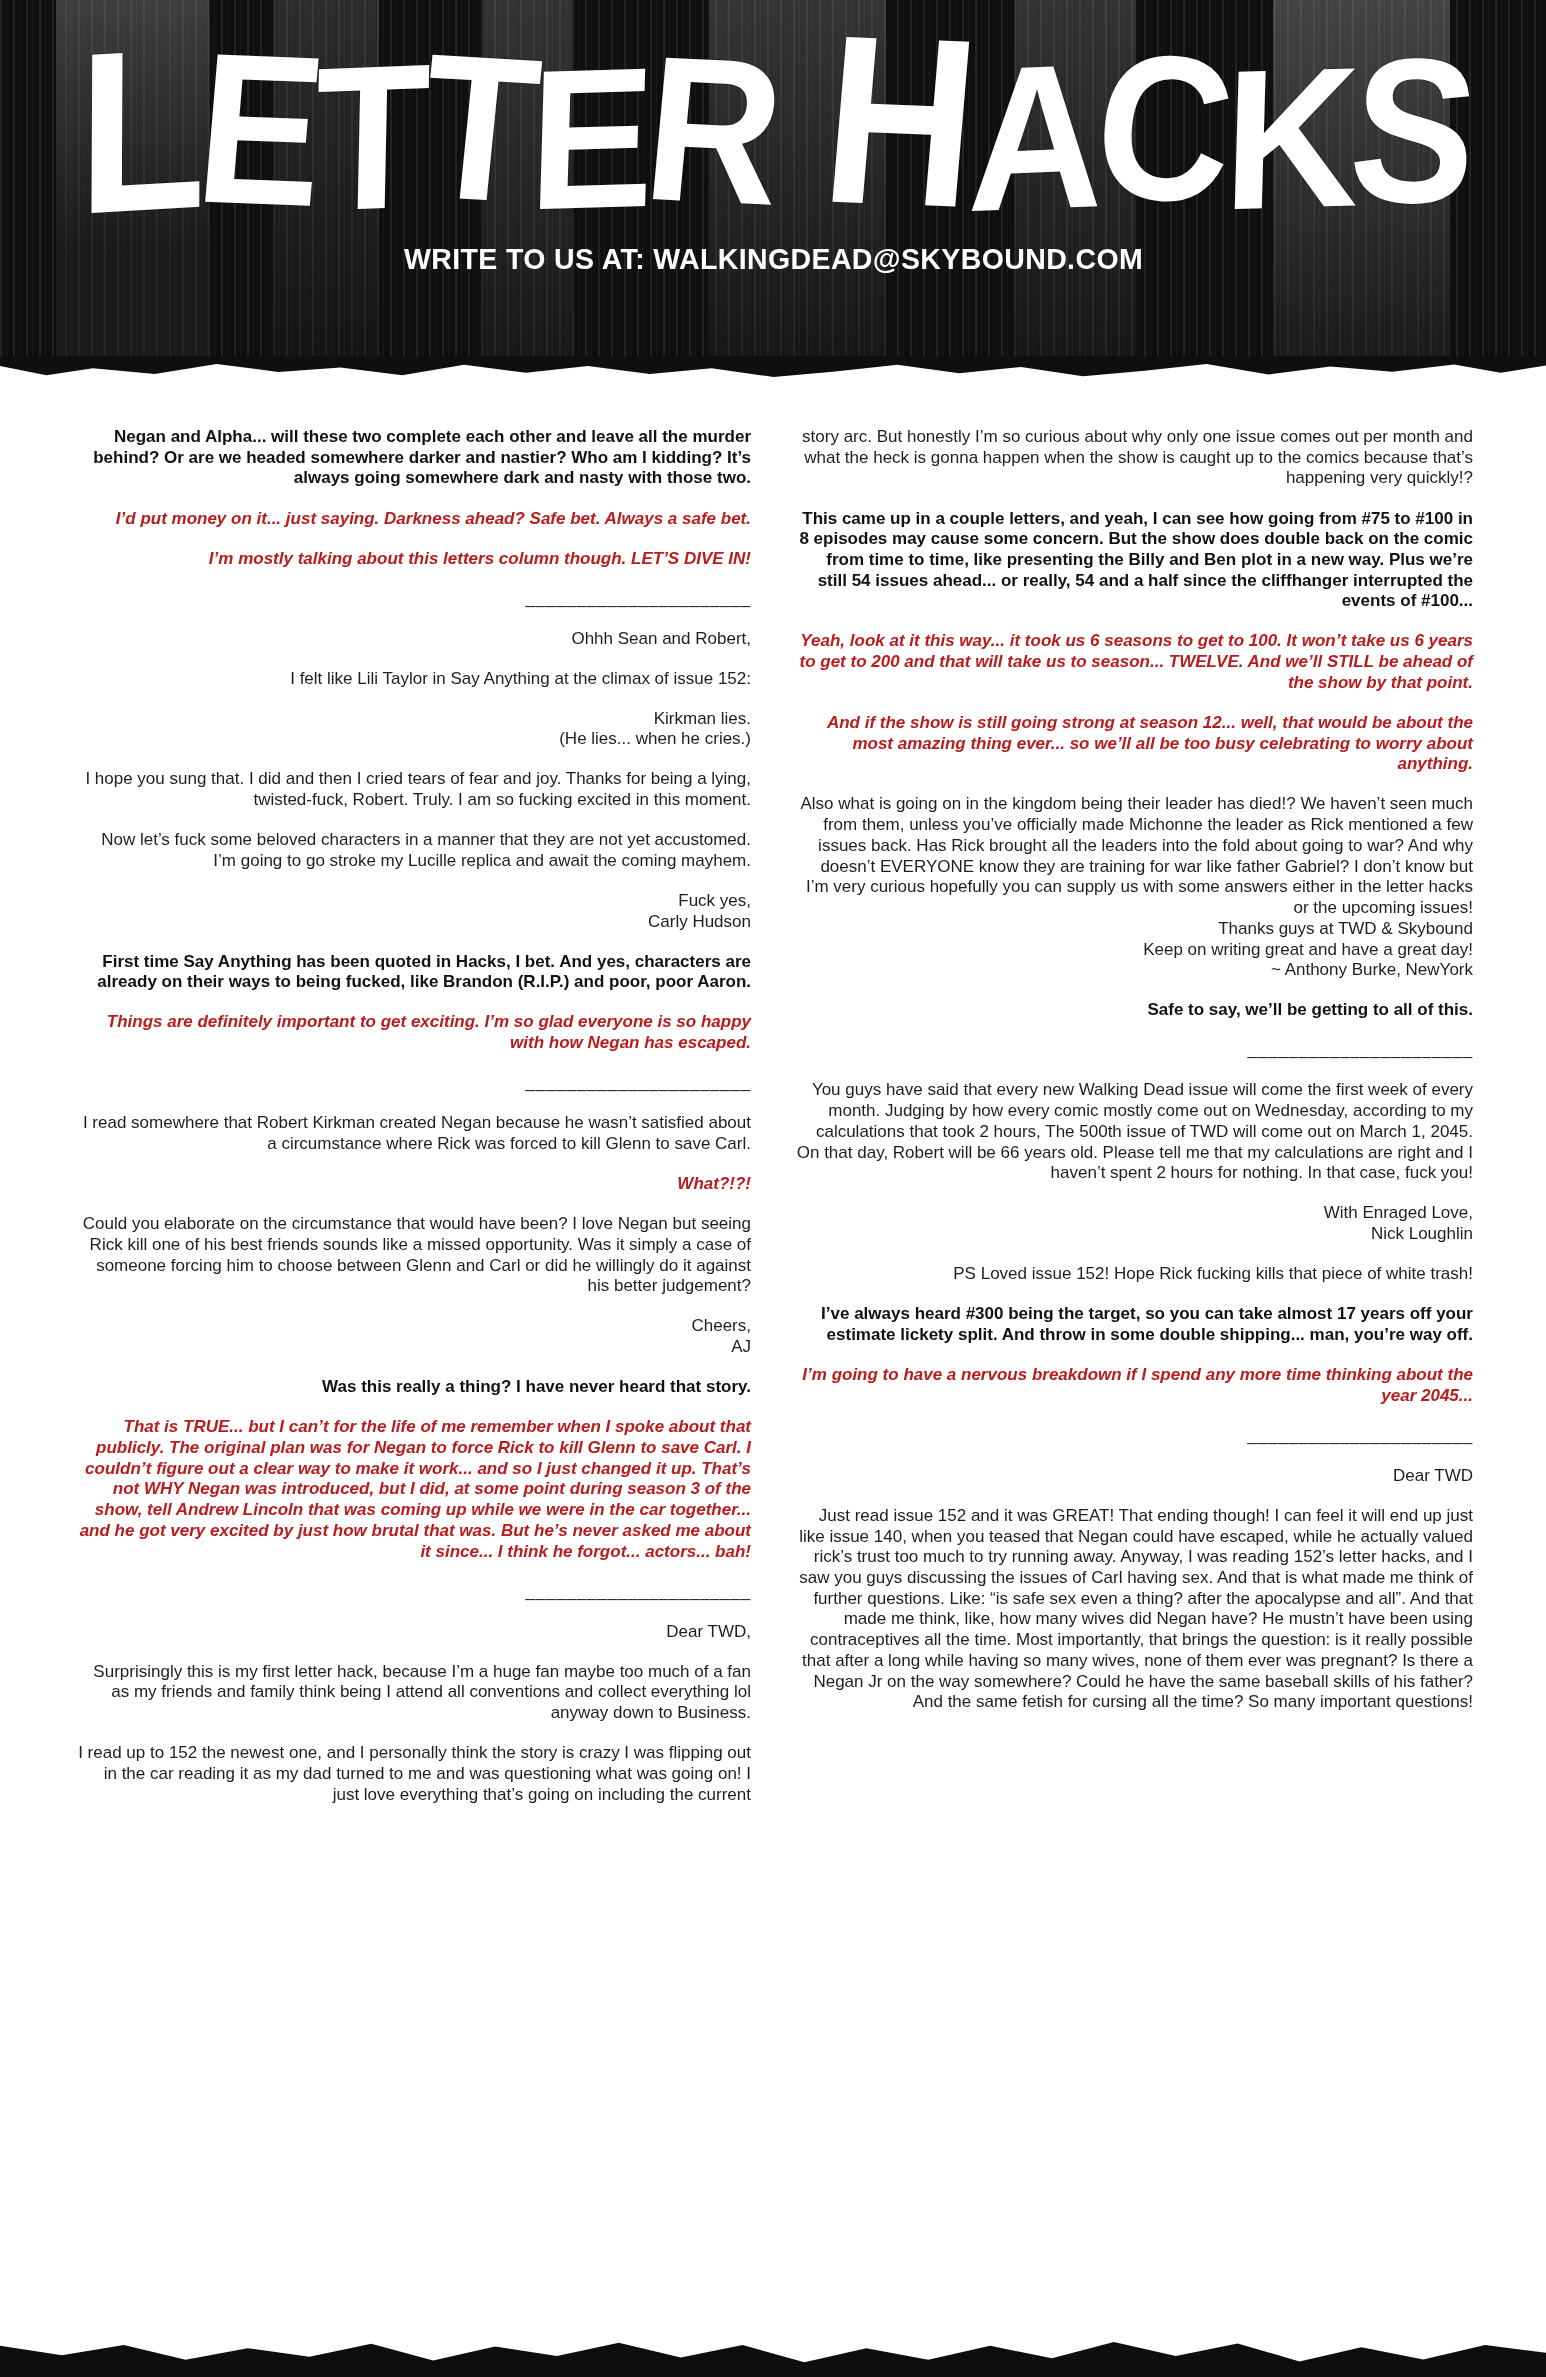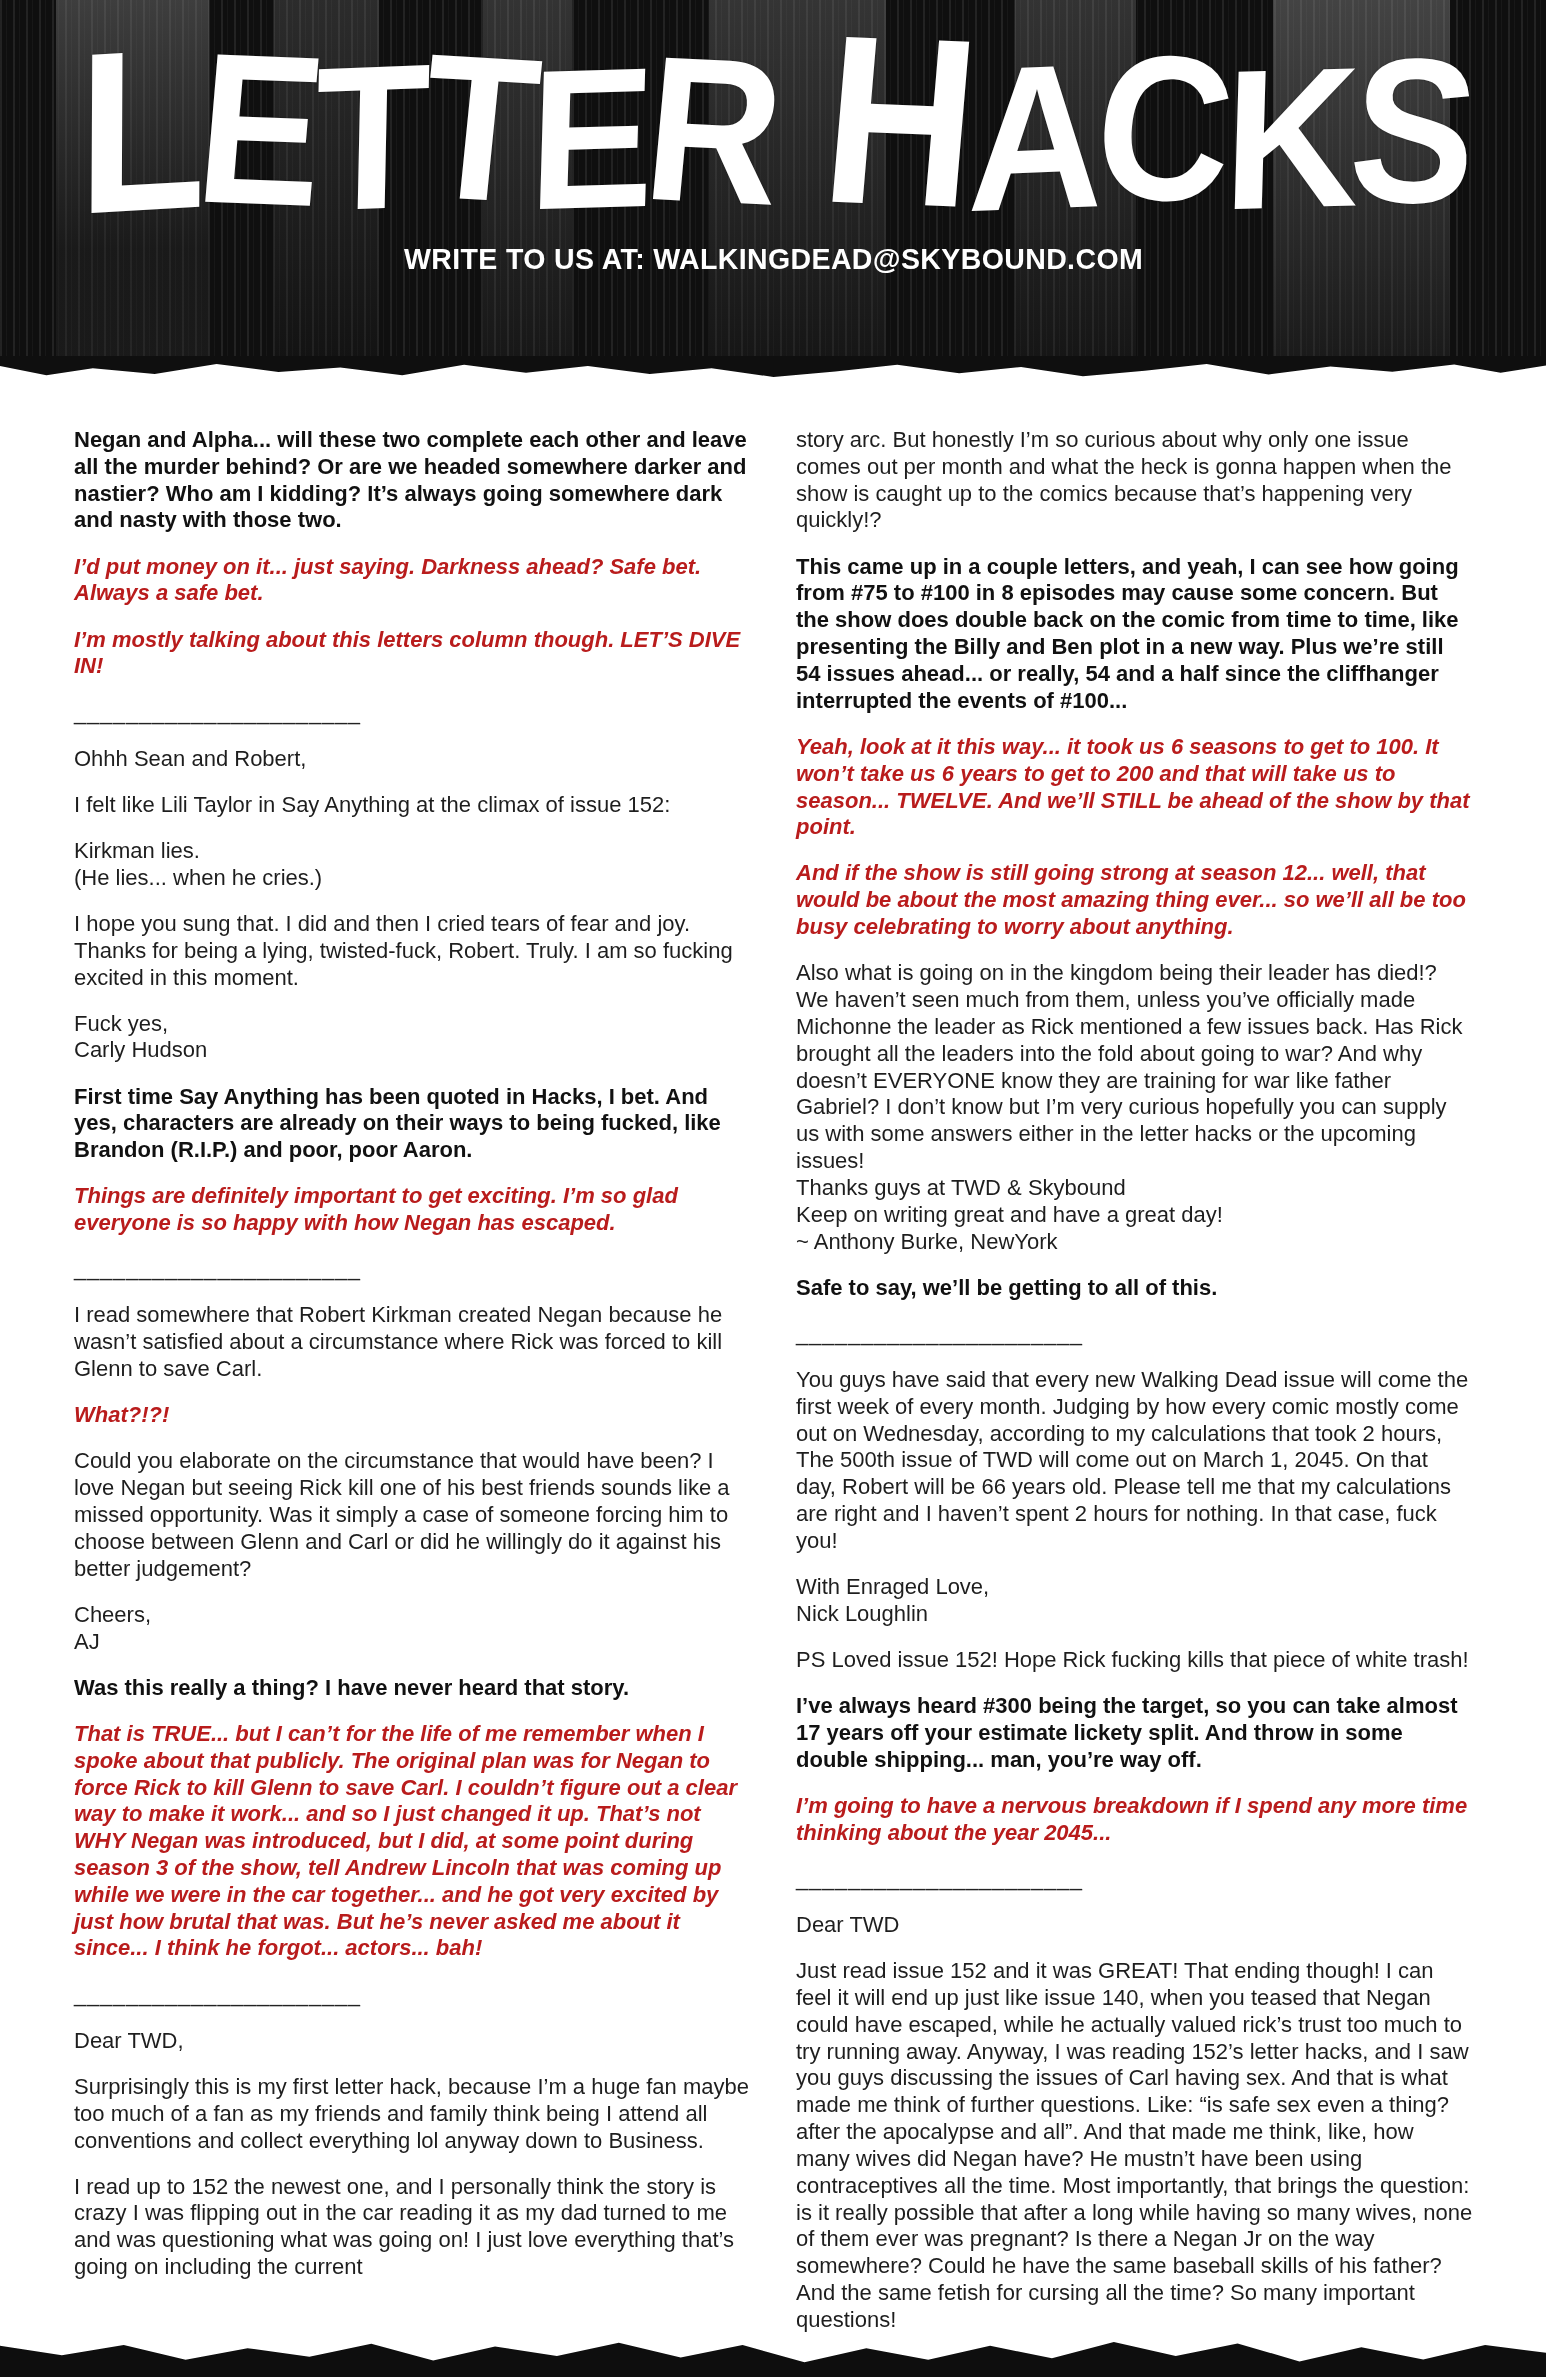--- a/index.html
+++ b/index.html
@@ -81,22 +81,23 @@
 
   
   .content{
     position:relative;
     height:1917px;
     overflow:hidden;
     padding:50px 74px 0 74px;
     display:flex;
     gap:45px;
     color:#1e1e1e;
-    font-size:22px;
+    font-size:17px;
     line-height:1.22;
+    text-align:right;
   }
   .col{flex:1 1 0;min-width:0;}
   .para{margin:0 0 19.3px 0;white-space:pre-line;}
   .letter{font-weight:400;}
   .response-bold{font-weight:700;color:#111;}
   .response-italic{font-weight:700;font-style:italic;color:#b91c1c;}
   .divider{font-weight:400;letter-spacing:0.8px;color:#222;}
 
   
   .torn-bottom{
@@ -131,20 +132,21 @@
     <div class="col">
         <p class="para response-bold">Negan and Alpha... will these two complete each other and leave all the murder behind? Or are we headed somewhere darker and nastier? Who am I kidding? It’s always going somewhere dark and nasty with those two.</p>
         <p class="para response-italic">I’d put money on it... just saying.  Darkness ahead? Safe bet.  Always a safe bet.</p>
         <p class="para response-italic">I’m mostly talking about this letters column though. LET’S DIVE IN!</p>
         <p class="para divider">______________________</p>
         <p class="para letter">Ohhh Sean and Robert,</p>
         <p class="para letter">I felt like Lili Taylor in Say Anything at the climax of issue 152:</p>
         <p class="para letter">Kirkman lies.
 (He lies... when he cries.)</p>
         <p class="para letter">I hope you sung that.  I did and then I cried tears of fear and joy.  Thanks for being a lying, twisted-fuck, Robert.  Truly.  I am so fucking excited in this moment.</p>
+        <p class="para letter">Now let’s fuck some beloved characters in a manner that they are not yet accustomed.  I’m going to go stroke my Lucille replica and await the coming mayhem.</p>
         <p class="para letter">Fuck yes,
 Carly Hudson</p>
         <p class="para response-bold">First time Say Anything has been quoted in Hacks, I bet. And yes, characters are already on their ways to being fucked, like Brandon (R.I.P.) and poor, poor Aaron.</p>
         <p class="para response-italic">Things are definitely important to get exciting.  I’m so glad everyone is so happy with how Negan has escaped.</p>
         <p class="para divider">______________________</p>
         <p class="para letter">I read somewhere that Robert Kirkman created Negan because he wasn’t satisfied about a circumstance where Rick was forced to kill Glenn to save Carl.</p>
         <p class="para response-italic">What?!?!</p>
         <p class="para letter">Could you elaborate on the circumstance that would have been? I love Negan but seeing Rick kill one of his best friends sounds like a missed opportunity. Was it simply a case of someone forcing him to choose between Glenn and Carl or did he willingly do it against his better judgement?</p>
         <p class="para letter">Cheers,
 AJ</p>

